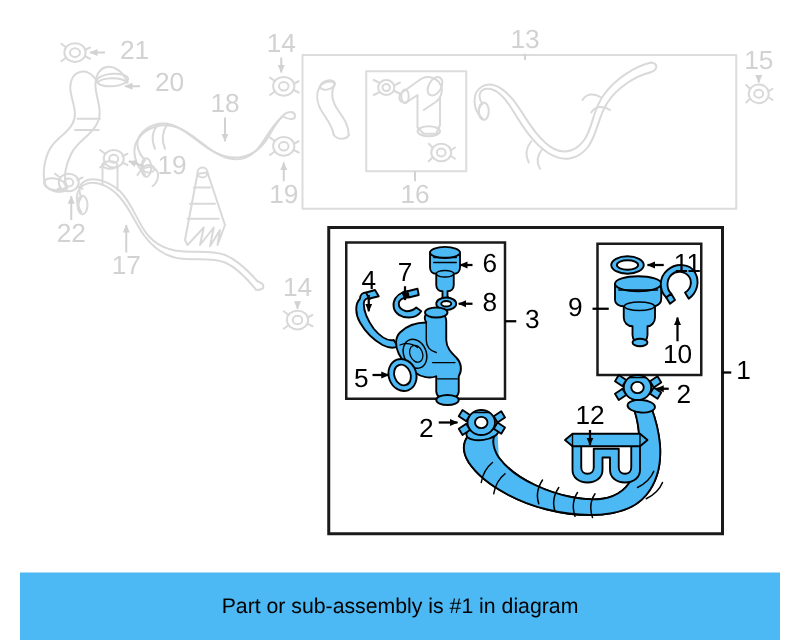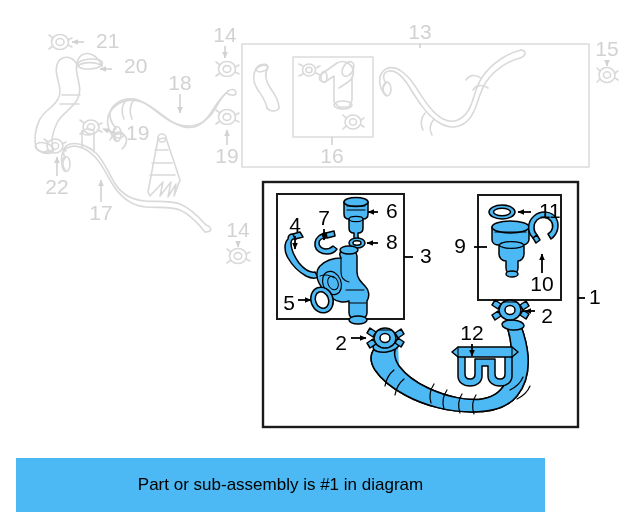--- a/index.html
+++ b/index.html
@@ -32,21 +32,21 @@
     font-size: 21px;
     fill: #000000;
   }
   .callout-text.ghost {
     fill: #d2d2d2;
   }
   .banner {
     position: absolute;
     left: 16px;
     top: 458px;
-    width: 529px;
+    width: 608px;
     height: 54px;
     background: #4cb8f4;
     box-sizing: border-box;
     display: flex;
     flex-direction: row;
     align-items: center;
     justify-content: center;
   }
   .banner-line {
     color: #000000;

